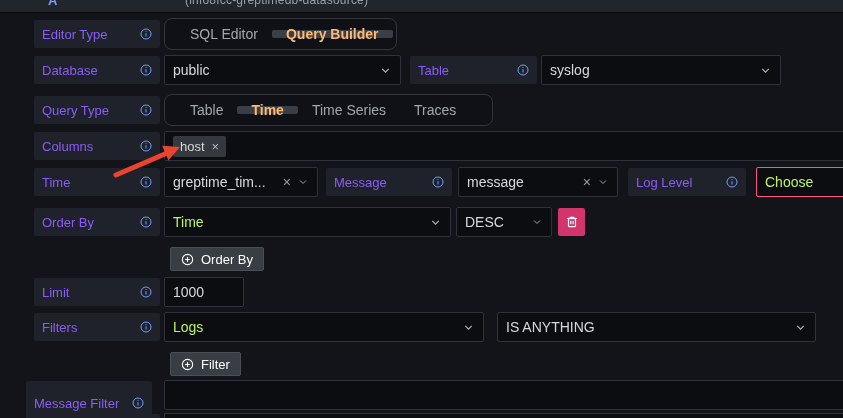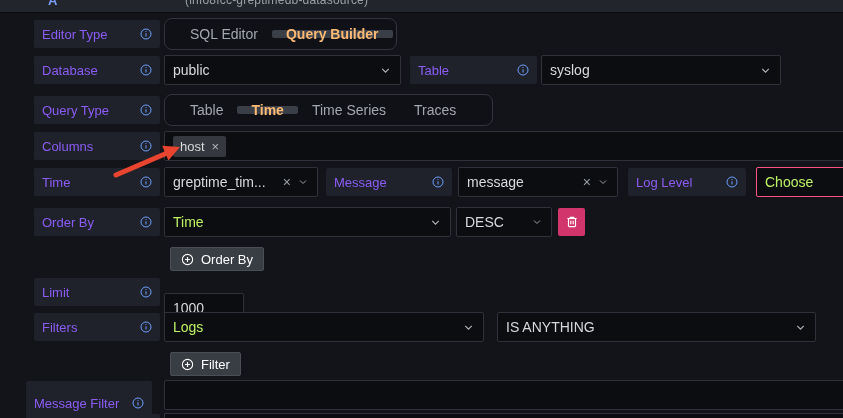--- a/index.html
+++ b/index.html
@@ -256,21 +256,21 @@
   <div class="flabel" style="left:34px;top:278px;width:126px;height:28px">
     <span>Limit</span>
     <span class="info">
       <svg width="12" height="12" viewBox="0 0 24 24" fill="none" stroke="#6e9fff" stroke-width="2">
         <circle cx="12" cy="12" r="10"></circle>
           <line x1="12" y1="10.5" x2="12" y2="17"></line>
         <circle cx="12" cy="7" r="1.1" fill="#6e9fff" stroke="none"></circle>
         </svg>
     </span>
   </div>
-  <input class="txtinput" style="left: 164px; top: 277px; width: 80px; height: 30px; margin-top: 16px;" value="1000">
+  <input class="txtinput" style="left: 164px; top: 277px; width: 80px; height: 30px;" value="1000">
 
   <div class="flabel" style="left:34px;top:313px;width:126px;height:28px">
     <span>Filters</span>
     <span class="info">
       <svg width="12" height="12" viewBox="0 0 24 24" fill="none" stroke="#6e9fff" stroke-width="2">
         <circle cx="12" cy="12" r="10"></circle>
           <line x1="12" y1="10.5" x2="12" y2="17"></line>
         <circle cx="12" cy="7" r="1.1" fill="#6e9fff" stroke="none"></circle>
         </svg>
     </span>

